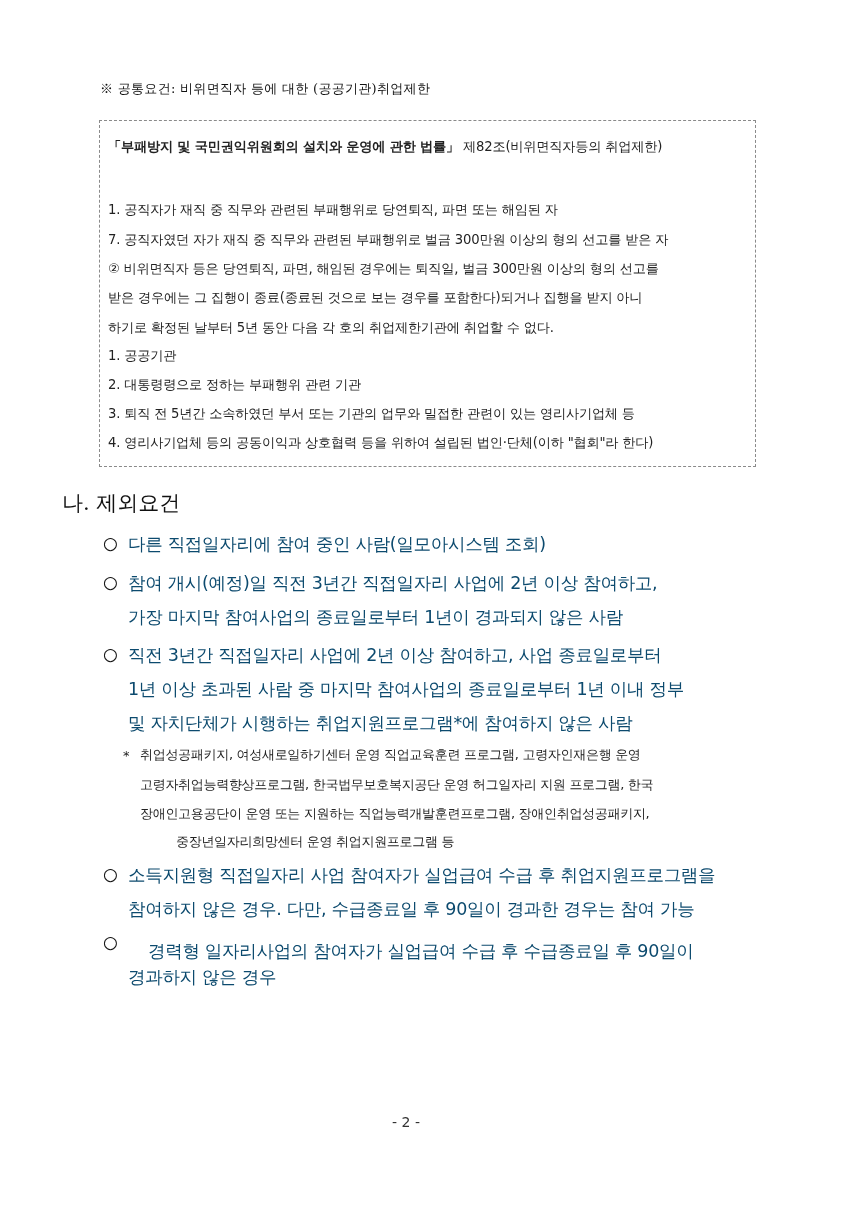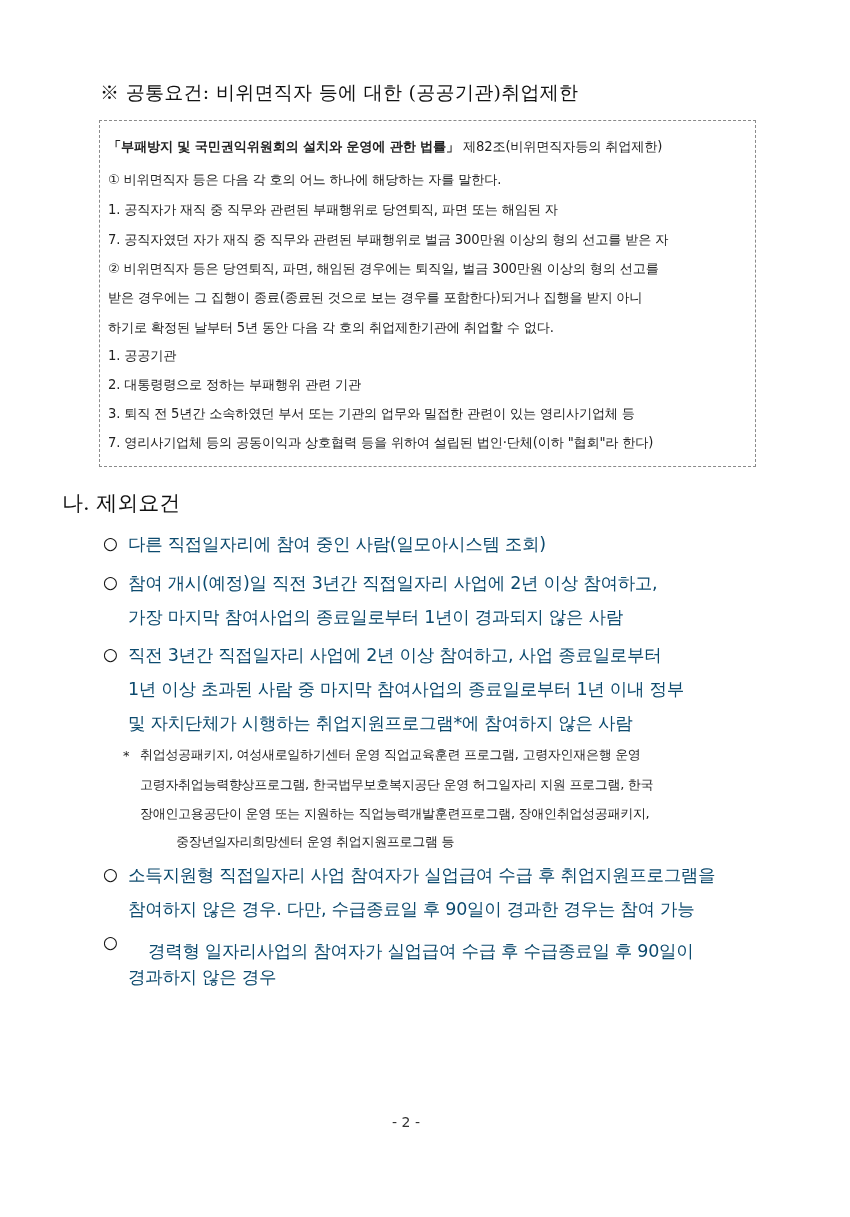--- a/index.html
+++ b/index.html
@@ -1,47 +1,46 @@
 <!DOCTYPE html>
 <html><head>
 <meta charset="utf-8">
 <style>
   html, body { margin: 0; padding: 0; background: #ffffff; }
   body { width: 850px; height: 1217px; position: relative; overflow: hidden;
          font-family: "DejaVu Sans", "Liberation Sans", sans-serif; color: #111; }
-  .heading-common { position: absolute; left: 100px; top: 80px; font-size: 19px;
+  .heading-common { position: absolute; left: 100px; top: 80px; font-size: 13px;
                     font-family: "DejaVu Serif", "Liberation Serif", serif; letter-spacing: 0.3px; }
   .law-box { position: absolute; left: 99px; top: 120px; width: 657px; height: 347px;
              border: 1px dashed #8a8a8a; box-sizing: border-box; }
   .law-line { position: absolute; left: 8px; font-size: 13.2px; white-space: nowrap; letter-spacing: -0.2px; color: #222; }
   .law-line.title b { font-weight: bold; }
   .section-title { position: absolute; left: 62px; top: 489px; font-size: 21px;
                    font-family: "DejaVu Serif", "Liberation Serif", serif; font-weight: normal; }
   .bullet-line { position: absolute; font-size: 17.5px; white-space: nowrap; letter-spacing: -0.3px; color: #0c4a6e; }
   .bullet-mark { position: absolute; font-size: 17px; }
   .note-line { position: absolute; font-size: 13px; white-space: nowrap; letter-spacing: -0.3px; color: #222; }
   .page-num { position: absolute; left: 0; width: 812px; top: 1114px; text-align: center; font-size: 14px; color: #333; }
 </style>
 </head>
 <body>
 
 <div class="heading-common">※ 공통요건: 비위면직자 등에 대한 (공공기관)취업제한</div>
 
 <div class="law-box">
   <div class="law-line title" style="top:17px;"><b>「부패방지 및 국민권익위원회의 설치와 운영에 관한 법률」</b><span> 제82조(비위면직자등의 취업제한)</span></div>
-  <div class="law-line" style="top:50px;">① 비위면직자 등은 다음 각 호의 어느 하나에 해당하는 자를 말한다.</div>
   <div class="law-line" style="top:80px;"> 1. 공직자가 재직 중 직무와 관련된 부패행위로 당연퇴직, 파면 또는 해임된 자</div>
   <div class="law-line" style="top:110px;"> 7. 공직자였던 자가 재직 중 직무와 관련된 부패행위로 벌금 300만원 이상의 형의 선고를 받은 자</div>
   <div class="law-line" style="top:139px;">② 비위면직자 등은 당연퇴직, 파면, 해임된 경우에는 퇴직일, 벌금 300만원 이상의 형의 선고를</div>
   <div class="law-line" style="top:168px;">   받은 경우에는 그 집행이 종료(종료된 것으로 보는 경우를 포함한다)되거나 집행을 받지 아니</div>
   <div class="law-line" style="top:198px;">   하기로 확정된 날부터 5년 동안 다음 각 호의 취업제한기관에 취업할 수 없다.</div>
   <div class="law-line" style="top:226px;"> 1. 공공기관</div>
   <div class="law-line" style="top:255px;"> 2. 대통령령으로 정하는 부패행위 관련 기관</div>
   <div class="law-line" style="top:284px;"> 3. 퇴직 전 5년간 소속하였던 부서 또는 기관의 업무와 밀접한 관련이 있는 영리사기업체 등</div>
-  <div class="law-line" style="top:313px;"> 7. 영리사기업체 등의 공동이익과 상호협력 등을 위하여 설립된 법인·단체(이하 "협회"라 한다)</div>
+  <div class="law-line" style="top:313px;"> 4. 영리사기업체 등의 공동이익과 상호협력 등을 위하여 설립된 법인·단체(이하 "협회"라 한다)</div>
 </div>
 
 <div class="section-title">나. 제외요건</div>
 
 <span class="bullet-mark" style="left:103px; top:533px;">○</span>
 <div class="bullet-line" style="left:128px; top:532px;">다른 직접일자리에 참여 중인 사람(일모아시스템 조회)</div>
 
 <span class="bullet-mark" style="left:103px; top:572px;">○</span>
 <div class="bullet-line" style="left:128px; top:571px;">참여 개시(예정)일 직전 3년간 직접일자리 사업에 2년 이상 참여하고,</div>
 <div class="bullet-line" style="left:128px; top:605px;">가장 마지막 참여사업의 종료일로부터 1년이 경과되지 않은 사람</div>

